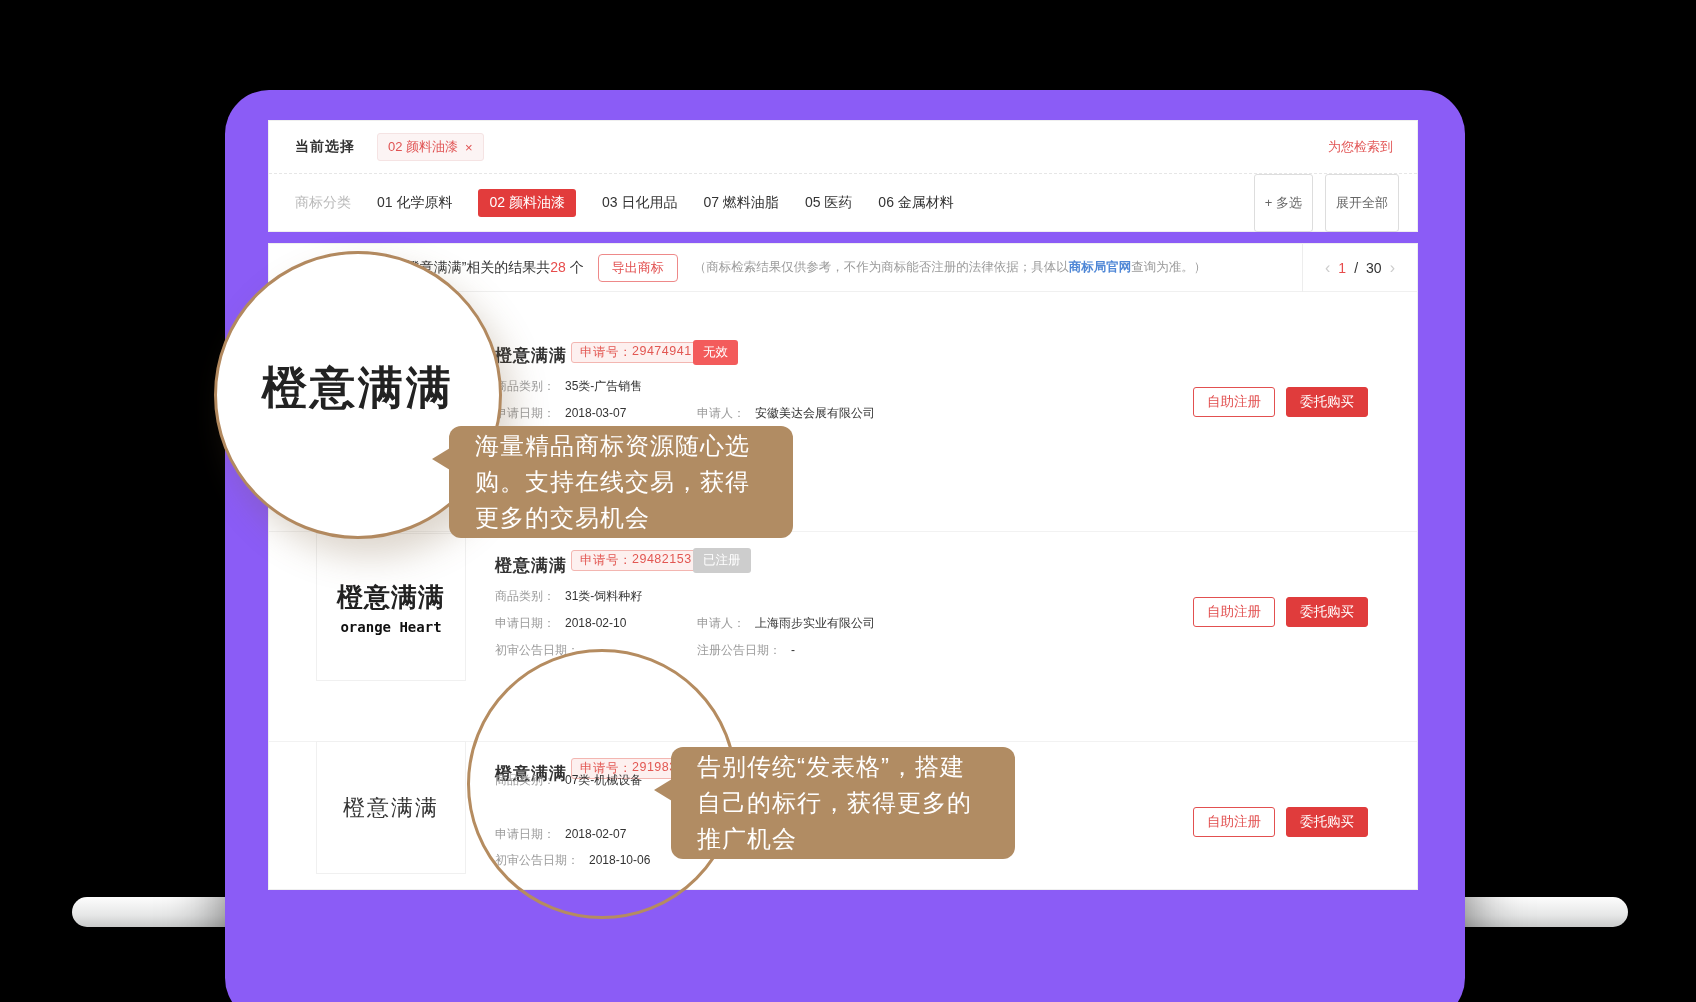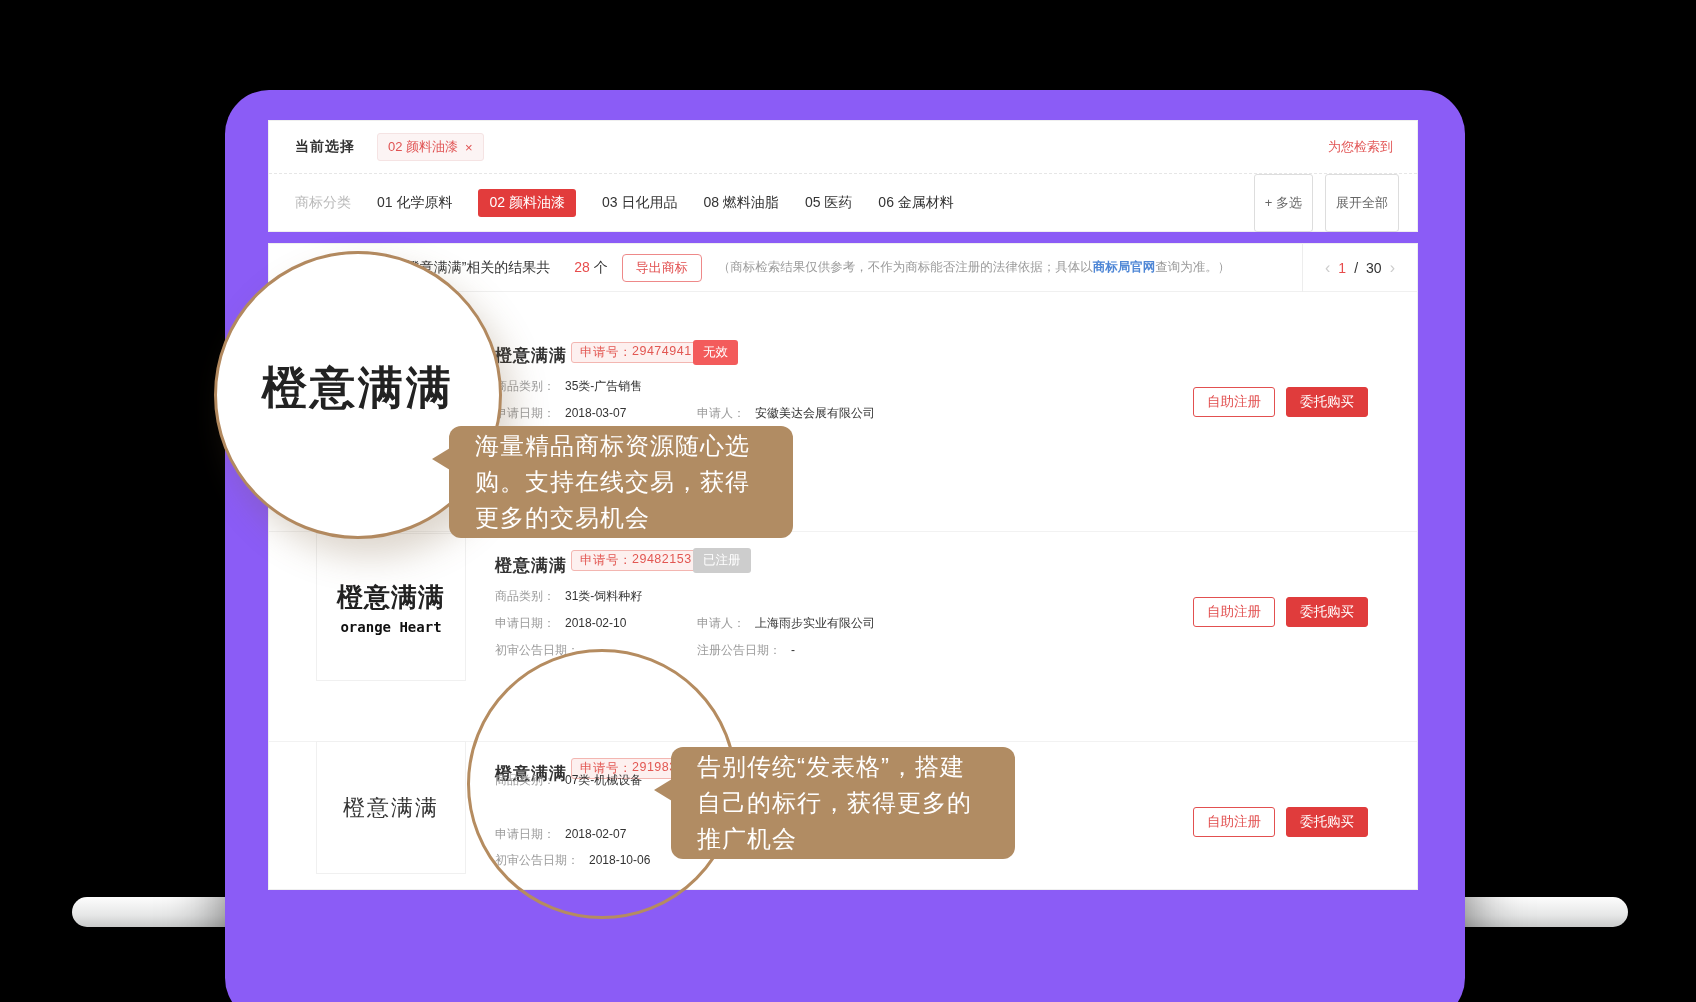--- a/index.html
+++ b/index.html
@@ -31,21 +31,21 @@
   .cat-label { font-size:14px; color:#b9b9b9; }
   .cat-item { font-size:14px; color:#333; cursor:pointer; white-space:nowrap; }
   .cat-item.selected { background:#e23c3c; color:#fff; padding:5px 11px; border-radius:3px; }
   .cat-actions { position:absolute; right:18px; display:flex; gap:12px; }
   .cat-btn { border:1px solid #ddd; color:#666; font-size:13px; padding:19px 10px; border-radius:3px; background:#fff; cursor:pointer; white-space:nowrap; }
 
   
   .results-header { height:48px; display:flex; align-items:center; position:relative;
                     border-bottom:1px solid #f0f0f0; padding-left:62px; }
   .summary { font-size:14px; color:#333; white-space:nowrap; }
-  .summary .count { color:#e74c4c;margin-left:24px; }
+  .summary .count { color:#e74c4c; }
   .export-btn { margin-left:14px; border:1px solid #ee8989; color:#e25050; background:#fff;
                 font-size:13px; padding:4px 13px; border-radius:4px; cursor:pointer; white-space:nowrap; }
   .disclaimer { margin-left:16px; font-size:12.5px; color:#9a9a9a; white-space:nowrap; }
   .disclaimer .link { color:#4f87d6; font-weight:700; cursor:pointer; }
   .pager { position:absolute; right:0; top:0; height:48px; width:115px; border-left:1px solid #ededed;
            display:flex; align-items:center; justify-content:center; gap:8px; font-size:14px; }
   .pager .chev { color:#ccc; font-size:16px; cursor:pointer; }
   .pager .cur { color:#e74c4c; }
   .pager .sep, .pager .tot { color:#333; }
 
@@ -118,21 +118,21 @@
         <span>02 颜料油漆</span>
         <span class="x">×</span>
       </span>
       <span class="clear-all">为您检索到</span>
     </div>
     <div class="cat-row">
       <span class="cat-label">商标分类</span>
       <span class="cat-item">01 化学原料</span>
       <span class="cat-item selected">02 颜料油漆</span>
       <span class="cat-item">03 日化用品</span>
-      <span class="cat-item">08 燃料油脂</span>
+      <span class="cat-item">07 燃料油脂</span>
       <span class="cat-item">05 医药</span>
       <span class="cat-item">06 金属材料</span>
       <span class="cat-actions">
         <span class="cat-btn">+ 多选</span>
         <span class="cat-btn">展开全部</span>
       </span>
     </div>
   </div>
 
   <div class="panel results-panel">

